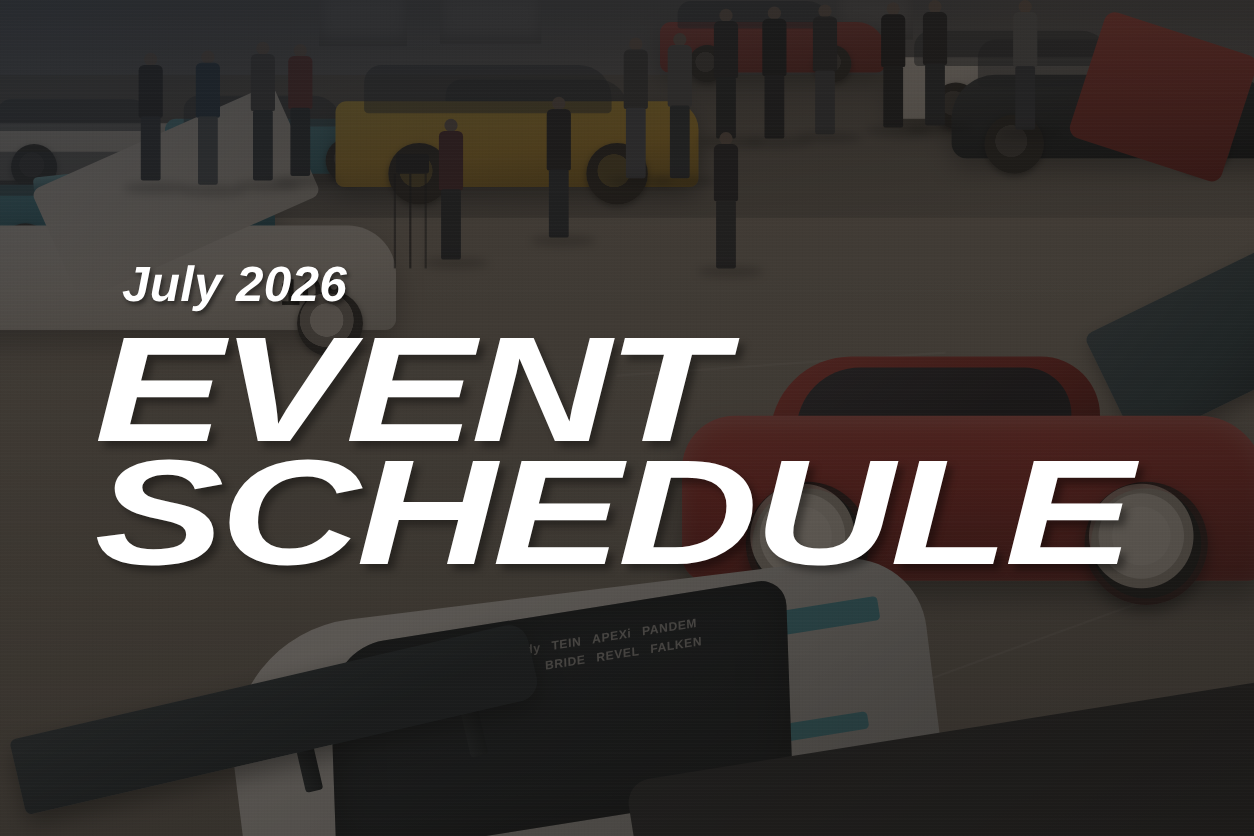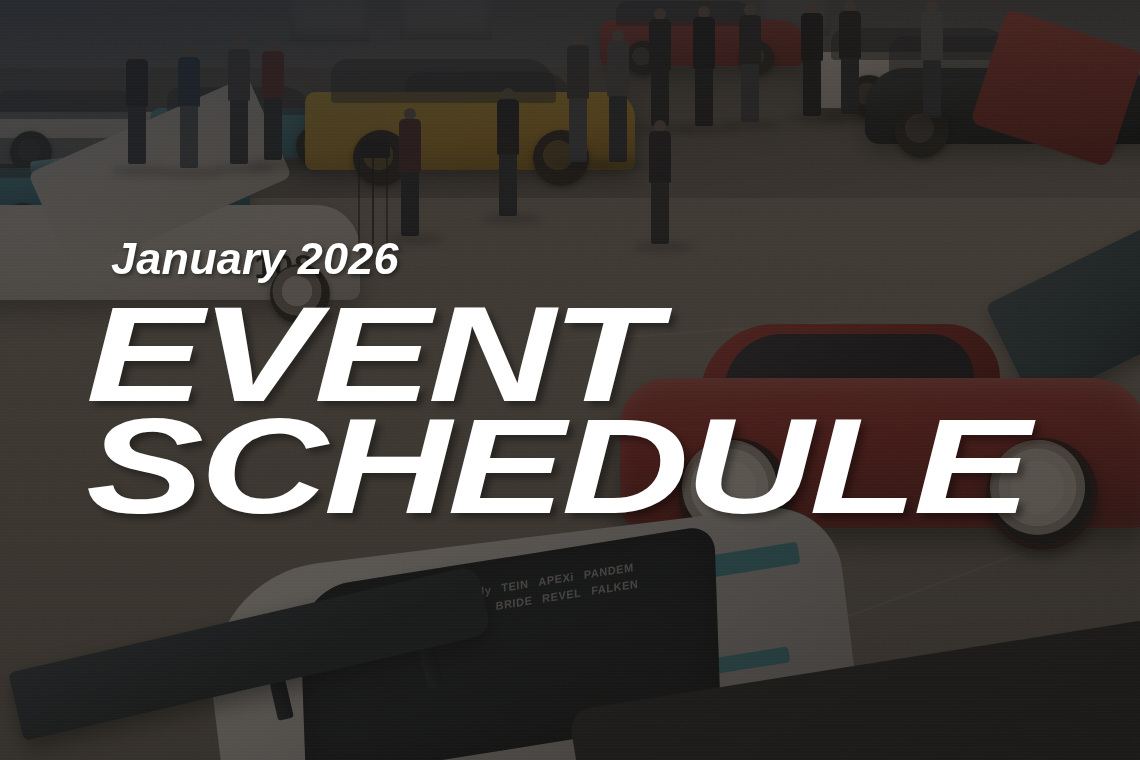--- a/index.html
+++ b/index.html
@@ -424,18 +424,18 @@
     <div style="position:absolute;left:580px;top:660px;width:640px;height:200px;
                 background:linear-gradient(160deg,#2f3337 0%,#1b1e21 100%);
                 transform:rotate(-9deg);border-radius:22px 0 0 0;"></div>
   </div>
 
   <div class="tint"></div>
   <div class="tint2"></div>
   <div class="grain"></div>
 
   <div class="textblock">
-    <div class="eyebrow">January 2026</div>
+    <div class="eyebrow">July 2026</div>
     <div class="headline l1">EVENT</div>
     <div class="headline l2">SCHEDULE</div>
   </div>
 
 </div>
 
 </body></html>

